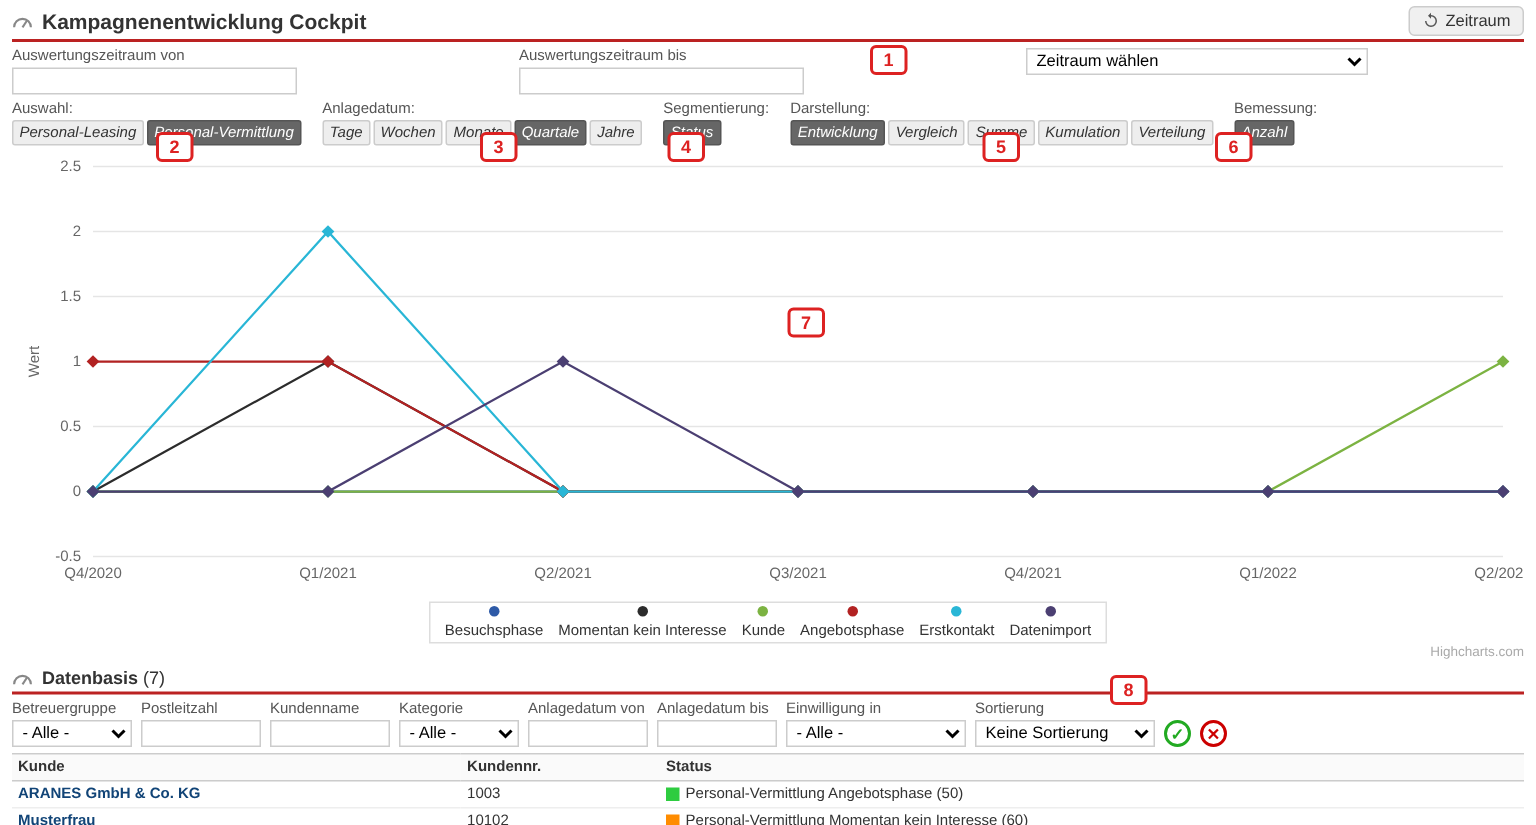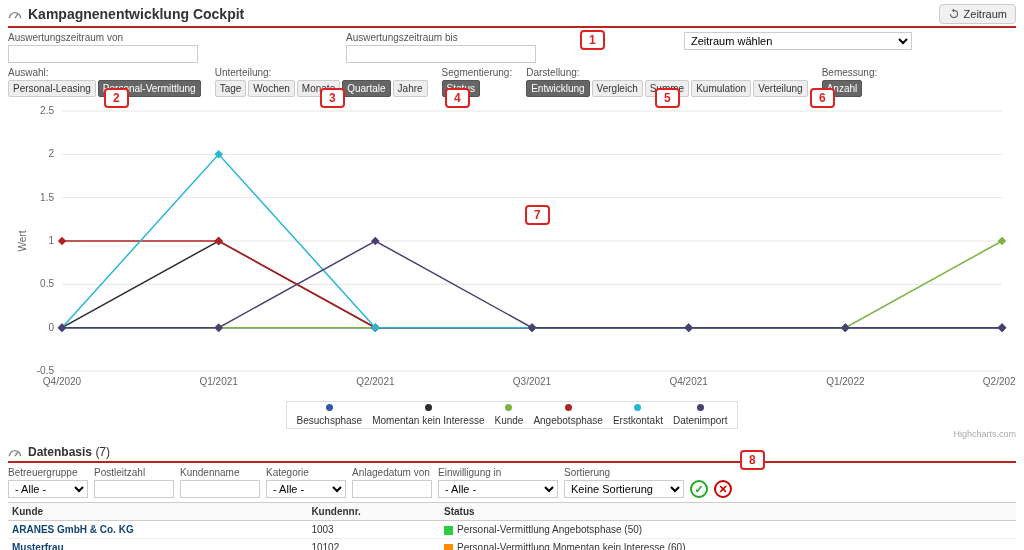--- a/index.html
+++ b/index.html
@@ -9,21 +9,21 @@
   .titlebar h1 { font-size: 14px; font-weight: bold; }
   .refresh-btn { display: flex; align-items: center; gap: 4px; background: #f0f0f0; border: 1px solid #ccc; border-radius: 4px; padding: 3px 8px; cursor: pointer; }
   .filters-row { display: flex; gap: 8px; margin-bottom: 4px; }
   .filter-block { display: flex; flex-direction: column; gap: 2px; }
   .filter-block label { font-size: 10px; color: #555; }
   .filter-block input, .filter-block select { border: 1px solid #ccc; height: 18px; font-size: 11px; padding: 0 2px; background: #fff; }
   .toolbar { display: flex; align-items: flex-end; gap: 14px; margin-bottom: 4px; flex-wrap: wrap; }
   .group { display: flex; flex-direction: column; gap: 2px; }
   .group .glabel { font-size: 10px; color: #555; }
   .btnrow { display: flex; gap: 2px; }
-  .chip { background: #eee; border: 1px solid #ccc; padding: 2px 4px; font-size: 10px; cursor: pointer; border-radius: 2px; color: #333; }
+  .chip { background: #eee; border: 1px solid #ccc; padding: 2px 4px; font-size: 10px; cursor: pointer; border-radius: 2px; color: #333; font-style: italic; }
   .chip.active { background: #666; color: #fff; border-color: #555; }
   .chart-wrap { position: relative; height: 300px; margin-top: 2px; }
   .chart-wrap svg { width: 100%; height: 100%; }
   .legend { display: flex; gap: 10px; justify-content: center; border: 1px solid #ddd; padding: 2px 10px; width: fit-content; margin: 0 auto; font-size: 10px; }
   .legend .li { display: flex; align-items: center; gap: 4px; flex-direction: column; }
   .legend .dot { width: 7px; height: 7px; border-radius: 50%; display: inline-block; }
   .credits { text-align: right; font-size: 9px; color: #aaa; }
   .section-h { display: flex; align-items: center; gap: 6px; border-bottom: 2px solid #b22; padding-bottom: 2px; margin-top: 6px; margin-bottom: 4px; }
   .section-h h2 { font-size: 12px; font-weight: bold; }
   .basis-filters { display: flex; gap: 6px; align-items: flex-end; margin-bottom: 4px; }
@@ -74,21 +74,21 @@
 
 <div class="toolbar">
   <div class="group">
     <span class="glabel">Auswahl:</span>
     <div class="btnrow" id="row-auswahl">
         <div class="chip">Personal-Leasing</div>
         <div class="chip active">Personal-Vermittlung</div>
       </div>
   </div>
   <div class="group">
-    <span class="glabel">Unterteilung:</span>
+    <span class="glabel">Anlagedatum:</span>
     <div class="btnrow" id="row-unterteilung">
         <div class="chip">Tage</div>
         <div class="chip">Wochen</div>
         <div class="chip">Monate</div>
         <div class="chip active">Quartale</div>
         <div class="chip">Jahre</div>
       </div>
   </div>
   <div class="group">
     <span class="glabel">Segmentierung:</span>
@@ -239,20 +239,24 @@
     </div>
   <div class="filter-block">
       <label>Kategorie</label>
       <select><option>- Alle -</option></select>
     </div>
   <div class="filter-block">
       <label>Anlagedatum von</label>
       <input style="">
     </div>
   <div class="filter-block">
+      <label>Anlagedatum bis</label>
+      <input style="">
+    </div>
+  <div class="filter-block">
       <label>Einwilligung in</label>
       <select style="width:120px"><option>- Alle -</option></select>
     </div>
   <div class="filter-block">
       <label>Sortierung</label>
       <select style="width:120px"><option>Keine Sortierung</option></select>
     </div>
   <div class="icon-btn ok">✓</div>
   <div class="icon-btn cancel">✕</div>
 </div>

